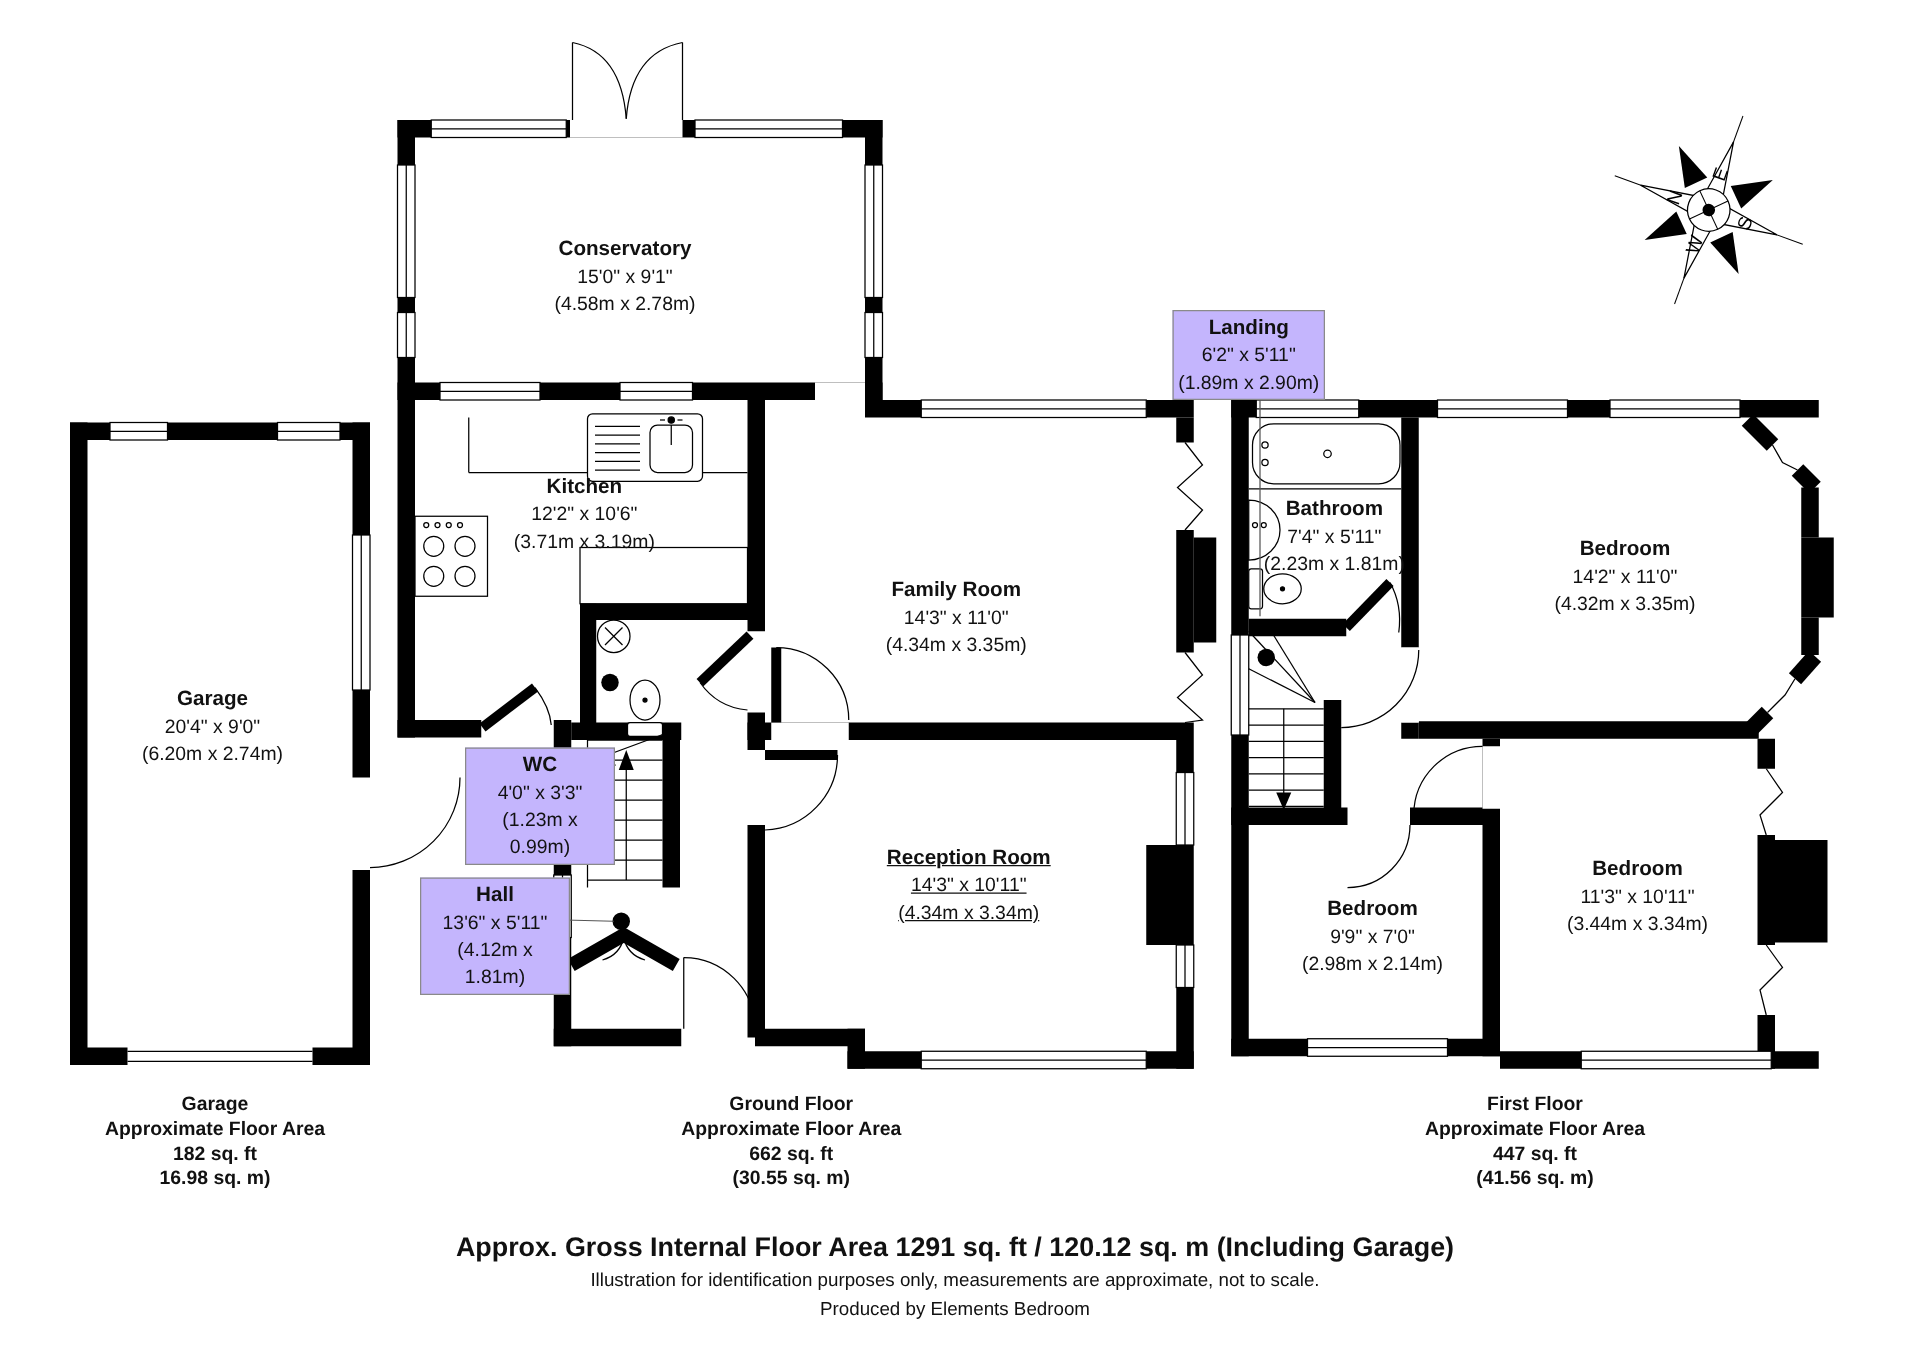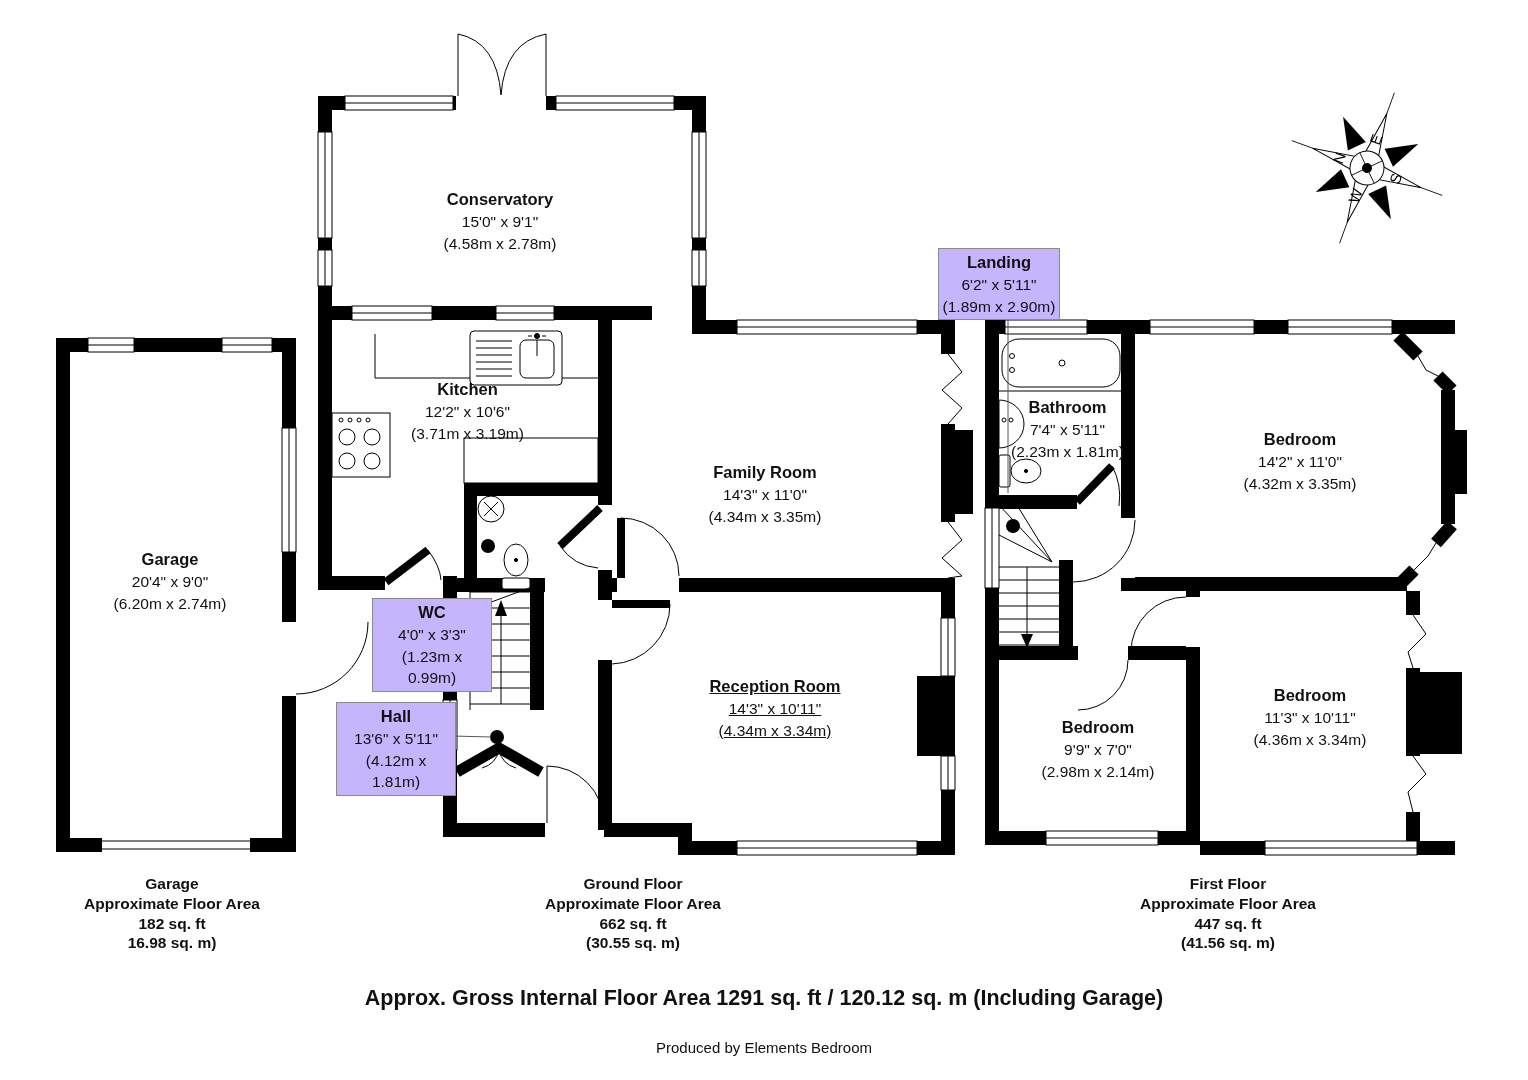--- a/index.html
+++ b/index.html
@@ -390,21 +390,21 @@
   <div>(4.32m x 3.35m)</div>
 </div>
 <div class="room-label" style="left:1000px;top:716px;width:196px;">
   <div class="rname">Bedroom</div>
   <div>9'9" x 7'0"</div>
   <div>(2.98m x 2.14m)</div>
 </div>
 <div class="room-label" style="left:1200px;top:684px;width:220px;">
   <div class="rname">Bedroom</div>
   <div>11'3" x 10'11"</div>
-  <div>(4.36m x 3.34m)</div>
+  <div>(3.44m x 3.34m)</div>
 </div>
 
 <div class="caption" style="left:62px;top:874px;width:220px;">
   <div>Garage</div>
   <div>Approximate Floor Area</div>
   <div>182 sq. ft</div>
   <div>16.98 sq. m)</div>
 </div>
 <div class="caption" style="left:523px;top:874px;width:220px;">
   <div>Ground Floor</div>
@@ -413,15 +413,16 @@
   <div>(30.55 sq. m)</div>
 </div>
 <div class="caption" style="left:1118px;top:874px;width:220px;">
   <div>First Floor</div>
   <div>Approximate Floor Area</div>
   <div>447 sq. ft</div>
   <div>(41.56 sq. m)</div>
 </div>
 
 <div class="footer1">Approx. Gross Internal Floor Area 1291 sq. ft / 120.12 sq. m (Including Garage)</div>
+<div class="footer2">Illustration for identification purposes only, measurements are approximate, not to scale.</div>
 <div class="footer3">Produced by Elements Bedroom</div>
 
 </div>
 
 </body></html>

